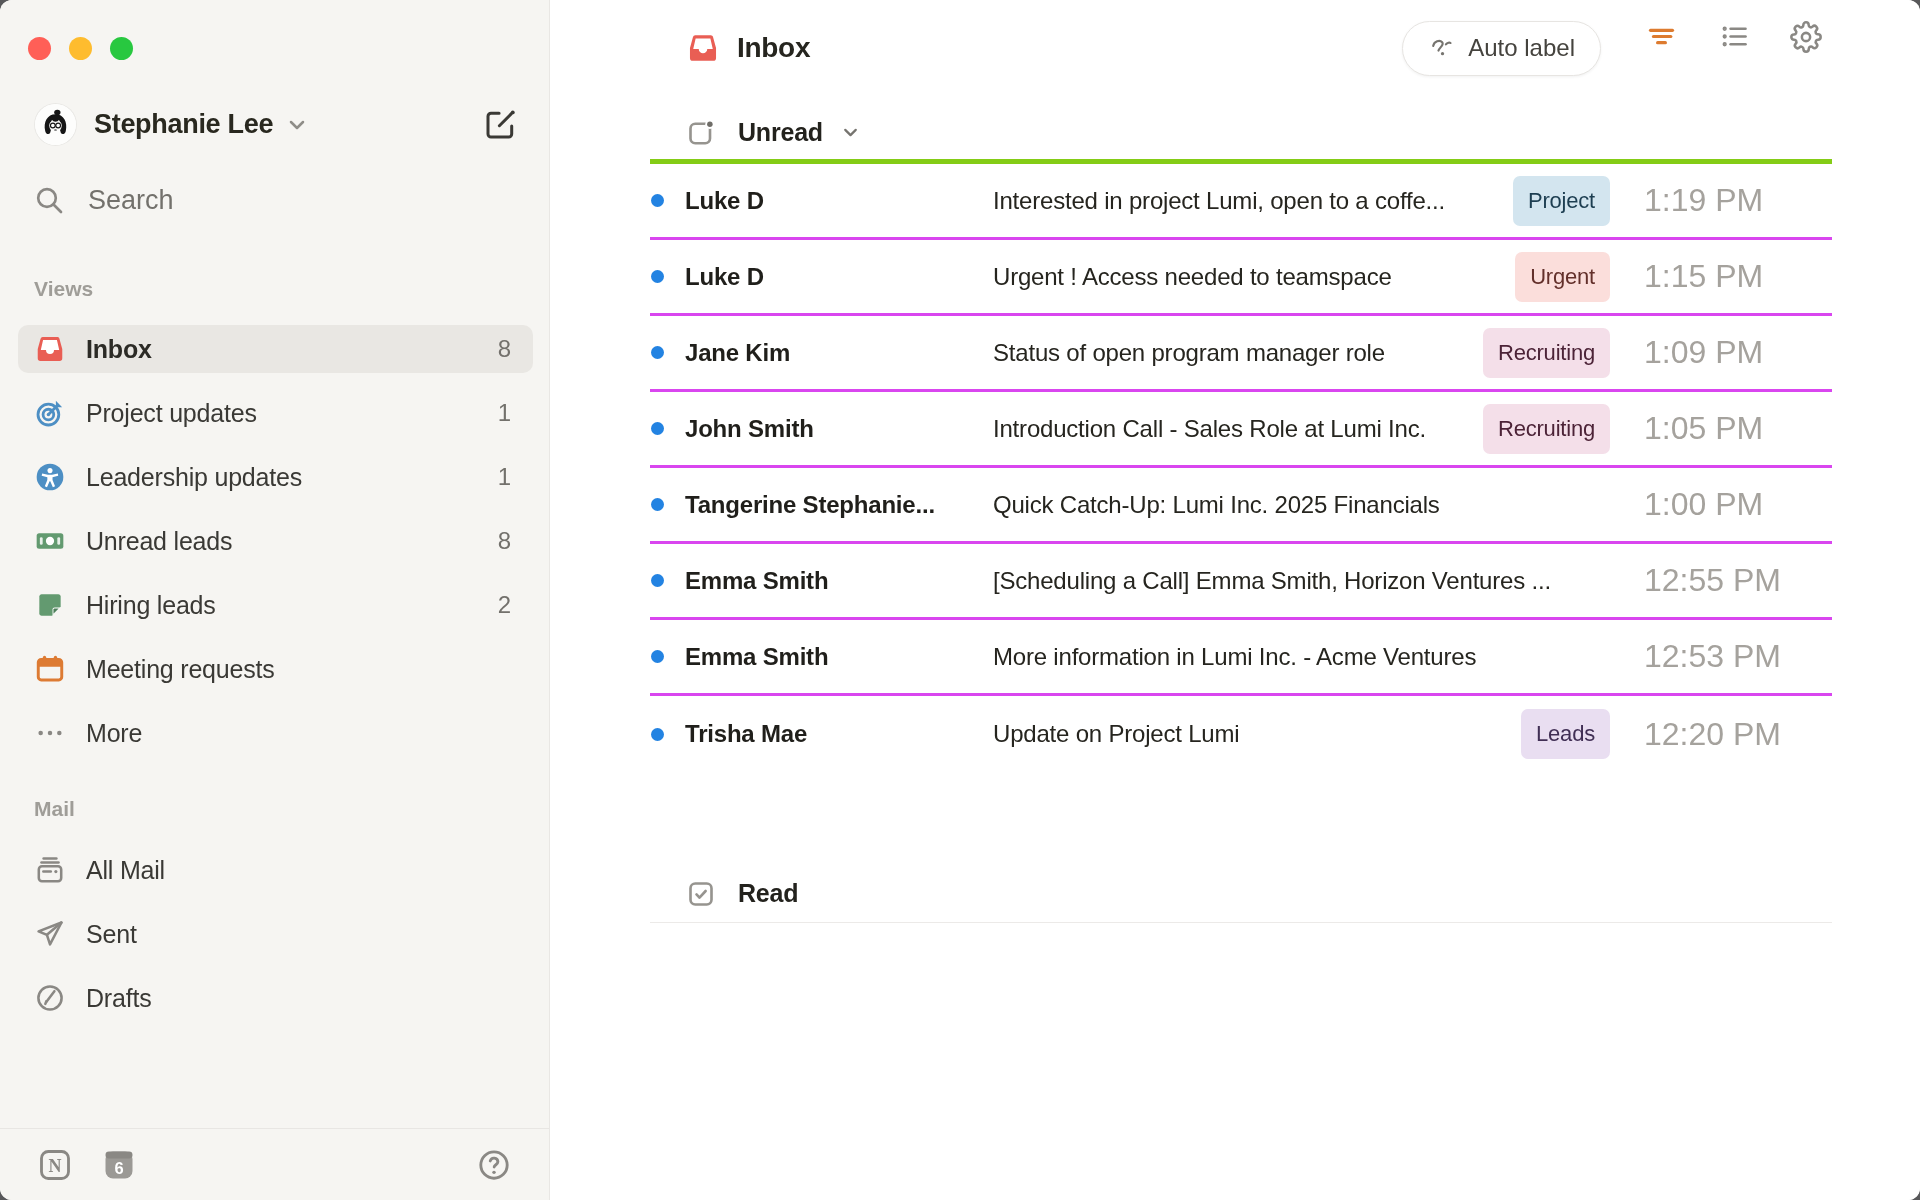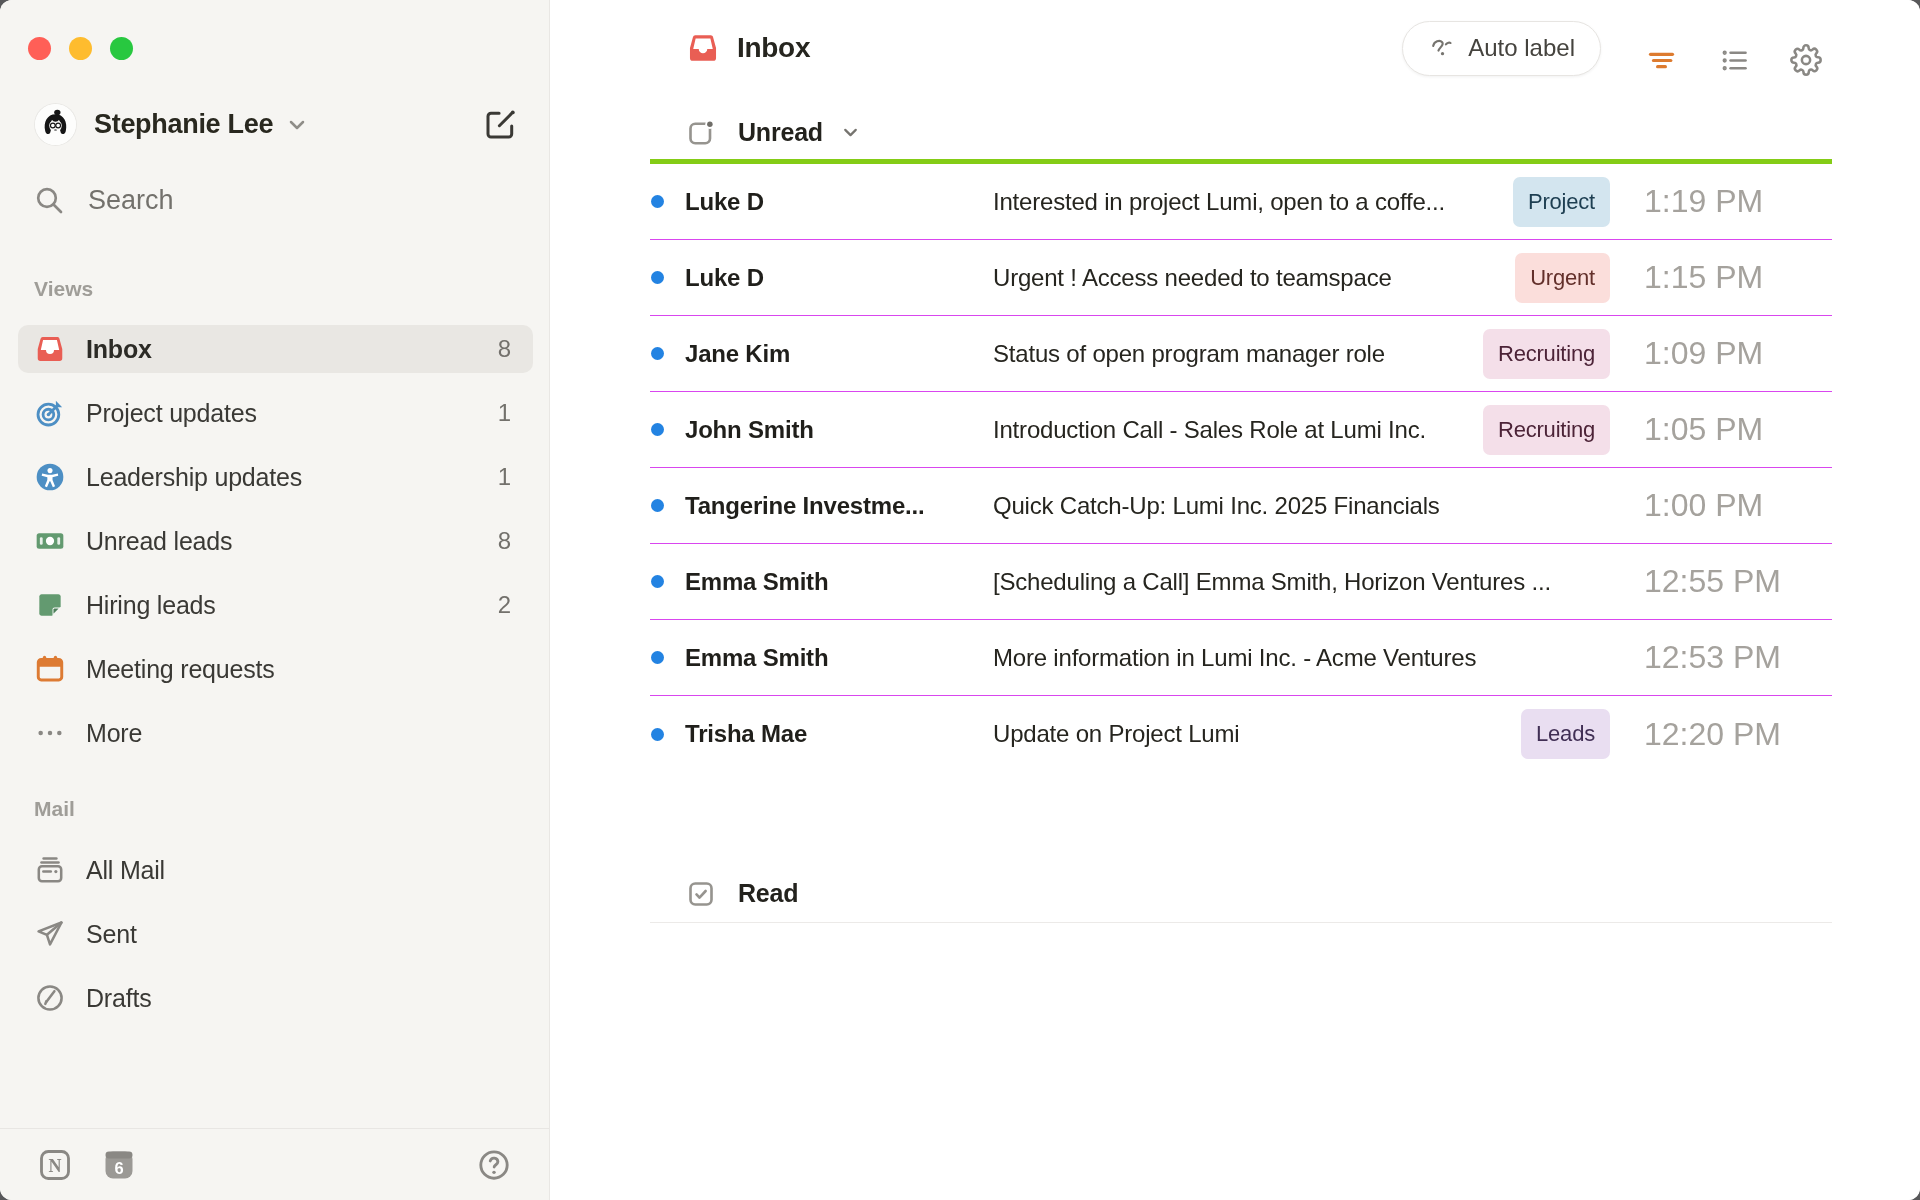--- a/index.html
+++ b/index.html
@@ -35,39 +35,39 @@
   .foot-badge + .foot-badge { margin-left:28px; }
   .help-badge { margin-left:auto; width:36px; height:36px; cursor:pointer; }
   .help-badge svg { width:36px; height:36px; display:block; }
 
   
   .main { flex:1; padding:0 88px 0 100px; background:#fff; min-width:0; }
   .main-header { height:96px; display:flex; align-items:center; }
   .mh-icon { width:34px; height:34px; margin-left:36px; flex:none; }
   .mh-icon svg { width:34px; height:34px; display:block; }
   .mh-title { margin-left:17px; font-size:28px; font-weight:600; color:#26251f; letter-spacing:-.3px; }
-  .controls { margin-left:auto; display:flex; align-items:flex-end; }
+  .controls { margin-left:auto; display:flex; align-items:flex-start; }
   .auto-label { height:55px; border-radius:28px; border:1px solid #e7e5e2; background:#fff; box-shadow:0 1px 3px rgba(15,15,15,.06); display:flex; align-items:center; gap:13px; padding:0 25px; cursor:pointer; }
   .auto-label svg { width:27px; height:27px; }
   .auto-label span { font-size:24px; font-weight:500; color:#45433e; }
   .icon-btn { background:none; border:none; padding:0; cursor:pointer; display:flex; align-items:center; }
   .icon-btn svg { display:block; }
   .filter-btn { margin-left:45px; } .filter-btn svg { width:31px; height:31px; }
   .listview-btn { margin-left:42px; } .listview-btn svg { width:31px; height:31px; }
   .gear-btn { margin-left:40px; margin-right:10px; } .gear-btn svg { width:32px; height:32px; }
 
   .group-header { height:58px; display:flex; align-items:center; padding-left:36px; }
   .group-header.unread { margin-top:10px; border-bottom:5px solid #84cc16; }
   .group-header.read { margin-top:93px; border-bottom:1px solid #eceae8; }
   .gh-icon { width:30px; height:30px; flex:none; }
   .gh-icon svg { width:30px; height:30px; display:block; }
   .gh-label { margin-left:22px; font-size:25px; font-weight:700; color:#23221d; letter-spacing:-.2px; }
   .gh-chev { margin-left:17px; width:21px; height:21px; }
 
-  .email-row { height:76px; display:flex; align-items:center; padding-right:18px; border-bottom:1px solid #d946ef; cursor:pointer; }
+  .email-row { height:76px; display:flex; align-items:center; padding-right:18px; border-bottom:3px solid #d946ef; cursor:pointer; }
   .email-row:last-child { border-bottom:none; }
   .dot { width:13px; height:13px; border-radius:50%; margin-left:1px; flex:none; }
   .sender { margin-left:21px; width:308px; flex:none; font-size:24px; font-weight:700; color:#201f1b; letter-spacing:-.2px; white-space:nowrap; overflow:hidden; }
   .subject { flex:1; min-width:0; font-size:24px; color:#26251f; letter-spacing:-.2px; white-space:nowrap; overflow:hidden; text-overflow:ellipsis; padding-right:8px; }
   .pill { flex:none; padding:12px 15px; border-radius:7px; font-size:22px; letter-spacing:-.2px; }
   .time { flex:none; width:170px; margin-left:34px; text-align:left; font-size:32px; color:#a5a29d; }
 </style>
 </head>
 <body>
 
@@ -345,21 +345,21 @@
   </div>
         <div class="email-row">
     <span class="dot" style="background: rgb(35, 131, 226);"></span>
     <span class="sender">John Smith</span>
     <span class="subject">Introduction Call - Sales Role at Lumi Inc.</span>
     <span class="pill" style="background: rgb(244, 223, 233); color: rgb(76, 35, 55);">Recruiting</span>
     <span class="time">1:05 PM</span>
   </div>
         <div class="email-row">
     <span class="dot" style="background: rgb(35, 131, 226);"></span>
-    <span class="sender">Tangerine Investme...</span>
+    <span class="sender">Tangerine Stephanie...</span>
     <span class="subject">Quick Catch-Up: Lumi Inc. 2025 Financials</span>
 
     <span class="time">1:00 PM</span>
   </div>
         <div class="email-row">
     <span class="dot" style="background: rgb(35, 131, 226);"></span>
     <span class="sender">Emma Smith</span>
     <span class="subject">[Scheduling a Call] Emma Smith, Horizon Ventures ...</span>
 
     <span class="time">12:55 PM</span>

